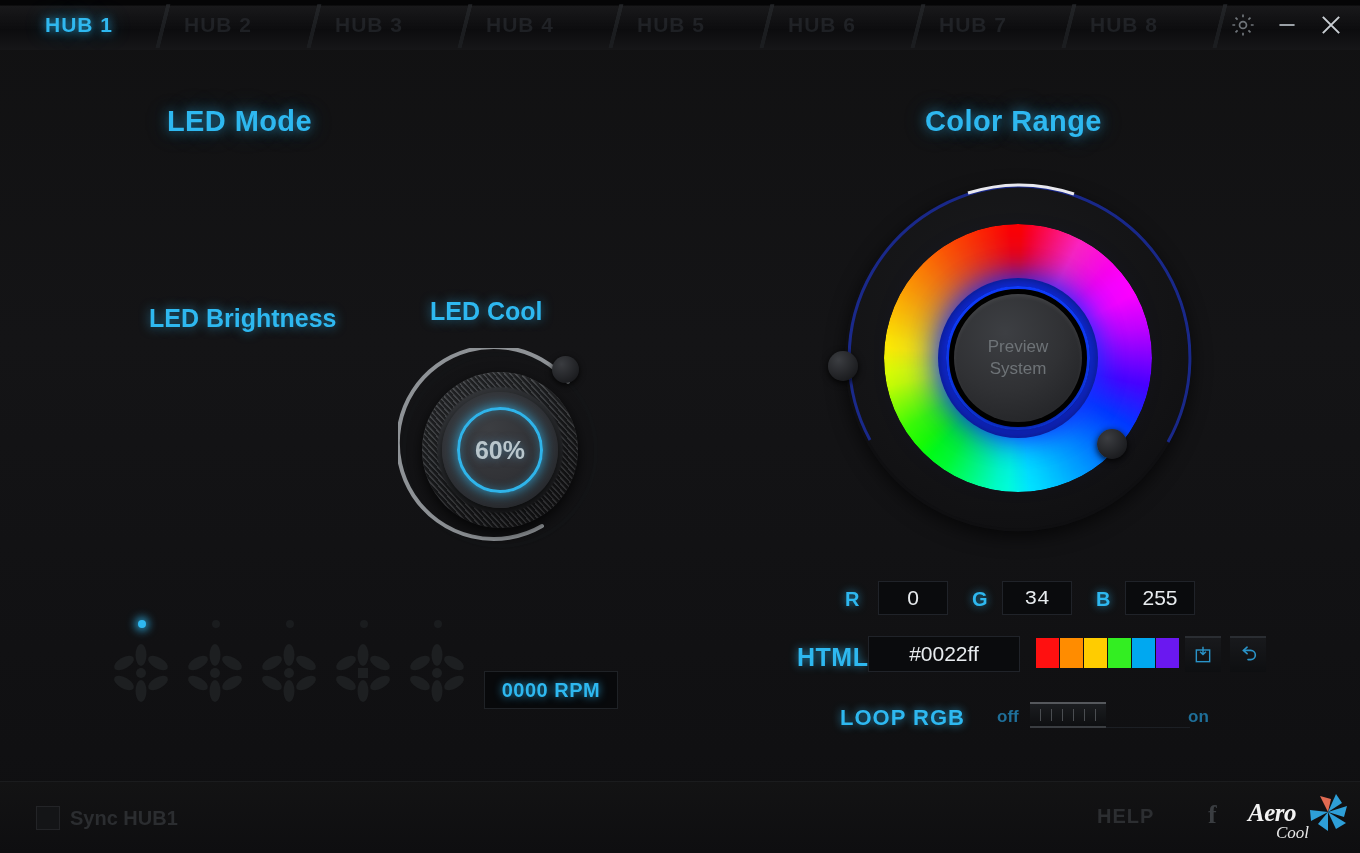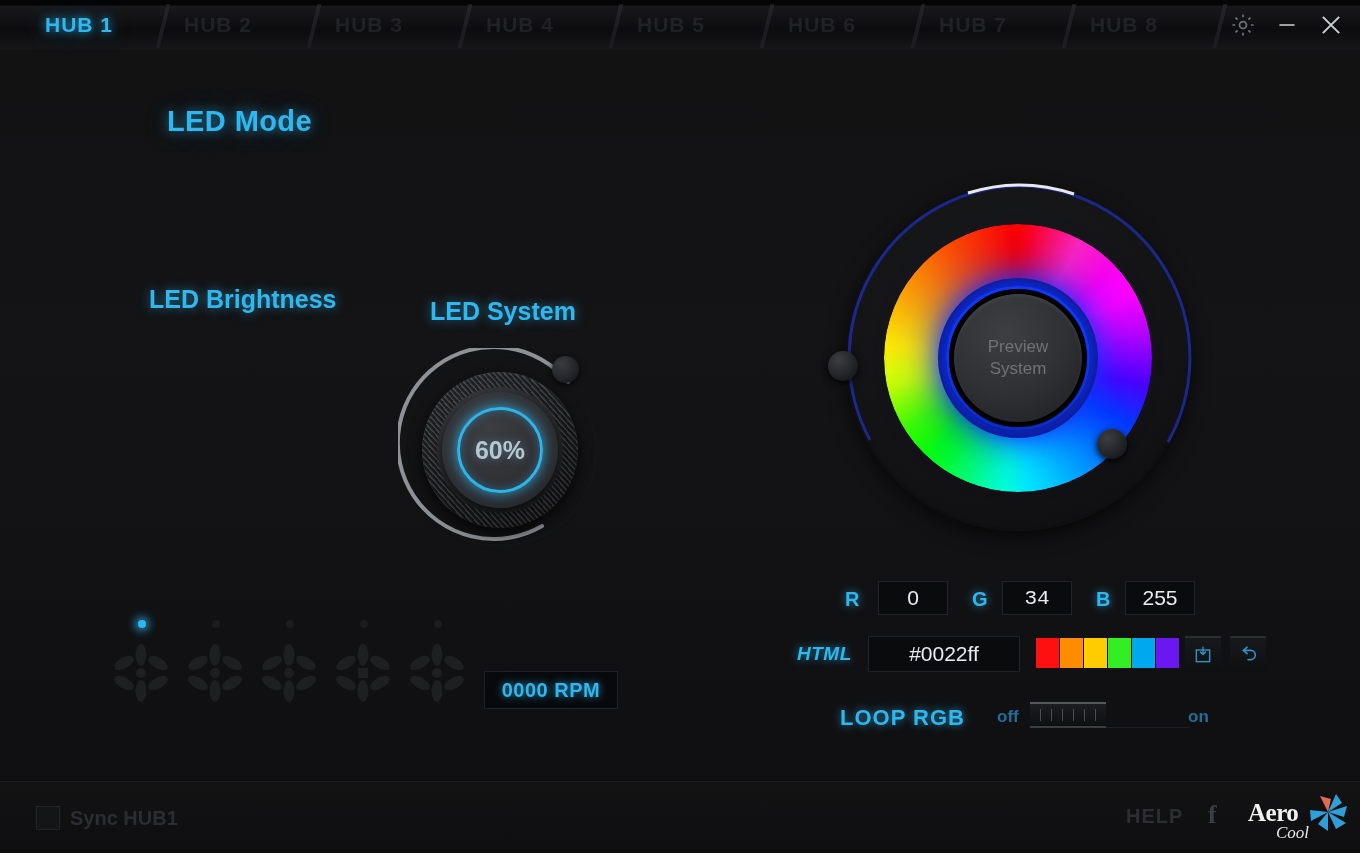--- a/index.html
+++ b/index.html
@@ -82,21 +82,21 @@
     width: 0; height: 0; border-left: 13px solid transparent; border-right: 13px solid transparent;
     border-top: 14px solid #27a8e8;
     filter: drop-shadow(0 0 5px rgba(40,160,230,.7));
   }
 
   
   .knob-label {
     position: absolute; font-size: 25px; font-weight: bold; color: #2eb8f0;
     text-shadow: 0 0 11px rgba(46,184,240,.6);
   }
-  #brightness-label { left: 149px; top: 285px; }
+  #brightness-label { left: 149px; top: 304px; }
   #speed-label { left: 430px; top: 297px; }
 
   .knob { position: absolute; width: 200px; height: 200px; }
   #brightness-knob { left: 145px; top: 350px; }
   #speed-knob { left: 400px; top: 350px; }
 
   .knob .ring-svg { position:absolute; left:-2px; top:-2px; }
   .knob .body {
     position: absolute; left: 22px; top: 22px; width: 156px; height: 156px;
     border-radius: 50%;
@@ -210,21 +210,21 @@
     display: flex; align-items: center; justify-content: center;
     color: #e8ecef; font-size: 21px;
   }
   #lbl-r { left: 845px; top: 588px; font-size: 20px; }
   #field-r { left: 878px; top: 581px; width: 70px; }
   #lbl-g { left: 972px; top: 588px; font-size: 20px; }
   #field-g { left: 1002px; top: 581px; width: 70px; font-family: Liberation Mono, monospace; }
   #lbl-b { left: 1096px; top: 588px; font-size: 20px; }
   #field-b { left: 1125px; top: 581px; width: 70px; }
 
-  #lbl-html { left: 797px; top: 643px; font-size: 19px; letter-spacing: .5px; font-style: italic; }
+  #lbl-html { left: 797px; top: 643px; font-size: 25px; letter-spacing: .5px; }
   #field-html { left: 868px; top: 636px; width: 152px; height: 36px; }
 
   #swatch-palette { position: absolute; left: 1036px; top: 638px; display: flex; }
   .swatch { width: 23px; height: 30px; margin-right: 1px; cursor: pointer; }
 
   .iconbtn {
     position: absolute; width: 36px; height: 36px; top: 636px;
     background: linear-gradient(180deg,#18191c,#0e0f11);
     border-top: 2px solid #2a2d32;
     display: flex; align-items: center; justify-content: center; cursor: pointer;
@@ -264,26 +264,26 @@
     position: absolute; left: 850px; top: 800px; width: 240px; height: 32px;
     background: linear-gradient(180deg,#141517,#0e0f11);
     display: flex; align-items: center; cursor: pointer;
   }
   #lang-select .lv { flex: 1; text-align: center; color: #9aa0a6; font-size: 17px; }
   #lang-select .la { width: 62px; display: flex; align-items:center; justify-content:center;
                      border-top: 1px solid #303236; height: 32px;
                      background: linear-gradient(180deg,#1b1d20,#121315); }
   .caret-sm { width:0;height:0;border-left:9px solid transparent;border-right:9px solid transparent;border-top:10px solid #2596de; }
 
-  #help-link { position: absolute; left: 1126px; top: 805px; color: #2c2e31; font-size: 20px; font-weight: bold; letter-spacing:1px; cursor: pointer; }
+  #help-link { position: absolute; left: 1097px; top: 805px; color: #2c2e31; font-size: 20px; font-weight: bold; letter-spacing:1px; cursor: pointer; }
   #fb-link { position: absolute; left: 1208px; top: 800px; color: #3a3d41; font-size: 26px; font-family: "Liberation Serif", serif; font-weight: bold; cursor: pointer; }
 
   #aerocool-logo { position: absolute; left: 1248px; top: 795px; width: 100px; height: 52px; }
   #aerocool-logo .aero { position:absolute; left:0; top:4px; color:#f2f2f2; font-size:25px;
-        font-weight:bold; font-family:"Liberation Serif", serif; letter-spacing:-.5px;}
+        font-weight:bold; font-style:italic; font-family:"Liberation Serif", serif; letter-spacing:-.5px;}
   #aerocool-logo .cool { position:absolute; left:28px; top:28px; color:#e8e8e8; font-size:17px;
         font-style:italic; font-family:"Liberation Serif", serif; }
 </style>
 </head>
 <body>
 
 <div id="app">
 
   <div id="titlebar">
     <div class="topline"></div>
@@ -338,21 +338,21 @@
           <path d="M5 5l14 14M19 5L5 19"></path>
         </svg>
     </div>
   </div>
 
   <div class="heading" id="led-mode-heading">LED Mode</div>
 
 
   <div class="knob-label" id="brightness-label">LED Brightness</div>
 
-  <div class="knob-label" id="speed-label">LED System</div>
+  <div class="knob-label" id="speed-label">LED Cool</div>
   <div class="knob" id="speed-knob">
     <svg class="ring-svg" width="204" height="204" viewBox="0 0 204 204">
       <circle cx="102" cy="102" r="96" fill="none" stroke="#131416" stroke-width="4"></circle>
       <path d="M 170 34 A 96 96 0 1 0 144 178" fill="none" stroke="#8e9296" stroke-width="4" stroke-linecap="round"></path>
     </svg>
     <div class="body"></div>
     <div class="knurl"></div>
     <div class="cap"></div>
     <div class="inner-ring"></div>
     <div class="pct">60%</div>
@@ -426,20 +426,21 @@
         <ellipse cx="14" cy="19" rx="5.5" ry="11" transform="rotate(60 14 19)"></ellipse>
         <ellipse cx="48" cy="39" rx="5.5" ry="11" transform="rotate(60 48 39)"></ellipse>
         <ellipse cx="14" cy="39" rx="5.5" ry="11" transform="rotate(-60 14 39)"></ellipse>
         <ellipse cx="48" cy="19" rx="5.5" ry="11" transform="rotate(-60 48 19)"></ellipse>
           </g>
       </svg>
     </div>
   </div>
   <div id="rpm-display">0000 RPM</div>
 
+  <div class="heading" id="color-range-heading">Color Range</div>
 
   <div id="color-wheel">
     <div class="outer-plate"></div>
     <svg id="wheel-outer-arc" width="360" height="360" viewBox="0 0 360 360">
       <circle cx="180" cy="180" r="172" fill="none" stroke="#0f0f11" stroke-width="3"></circle>
       <path d="M 180 8 A 172 172 0 0 1 330 264" fill="none" stroke="#1a2a90" stroke-width="3" opacity=".95"></path>
       <path d="M 180 8 A 172 172 0 0 0 32 262" fill="none" stroke="#1a2a90" stroke-width="3" opacity=".95"></path>
       <path d="M 130 15 A 172 172 0 0 1 236 16" fill="none" stroke="#e8e8ee" stroke-width="3"></path>
     </svg>
     <div class="hue-ring"></div>

